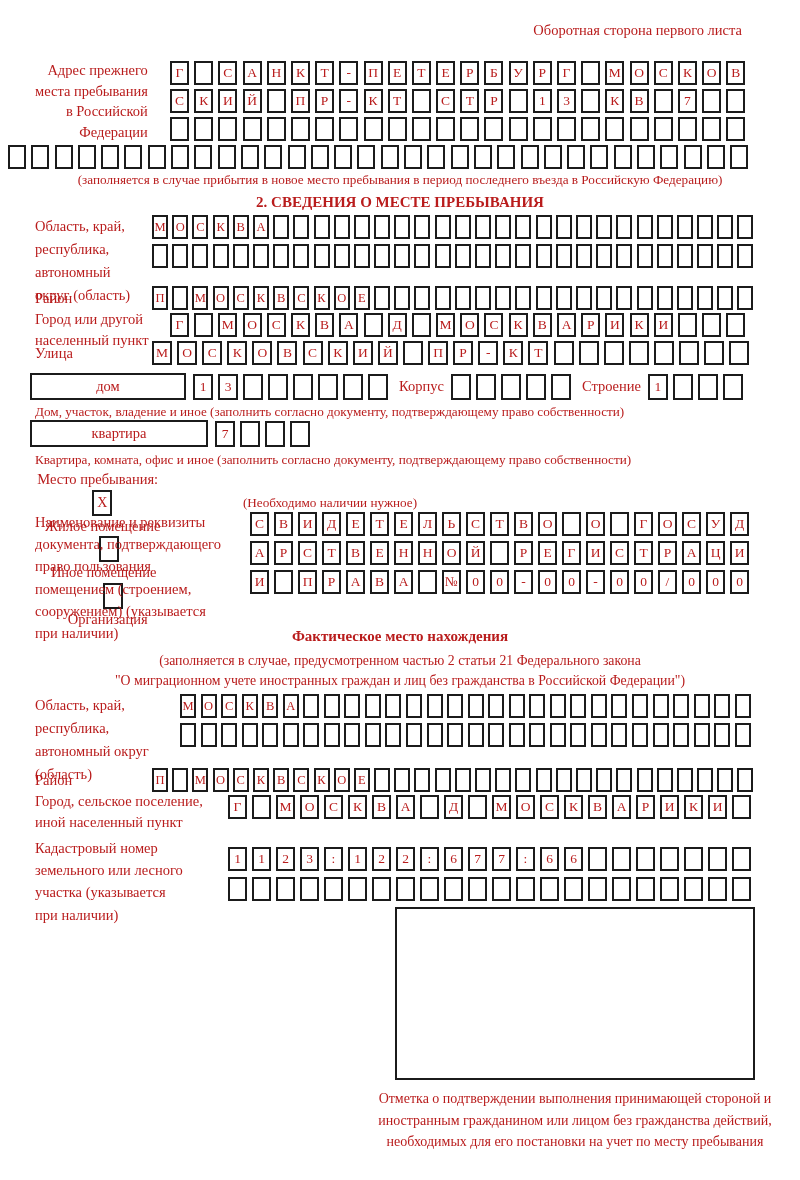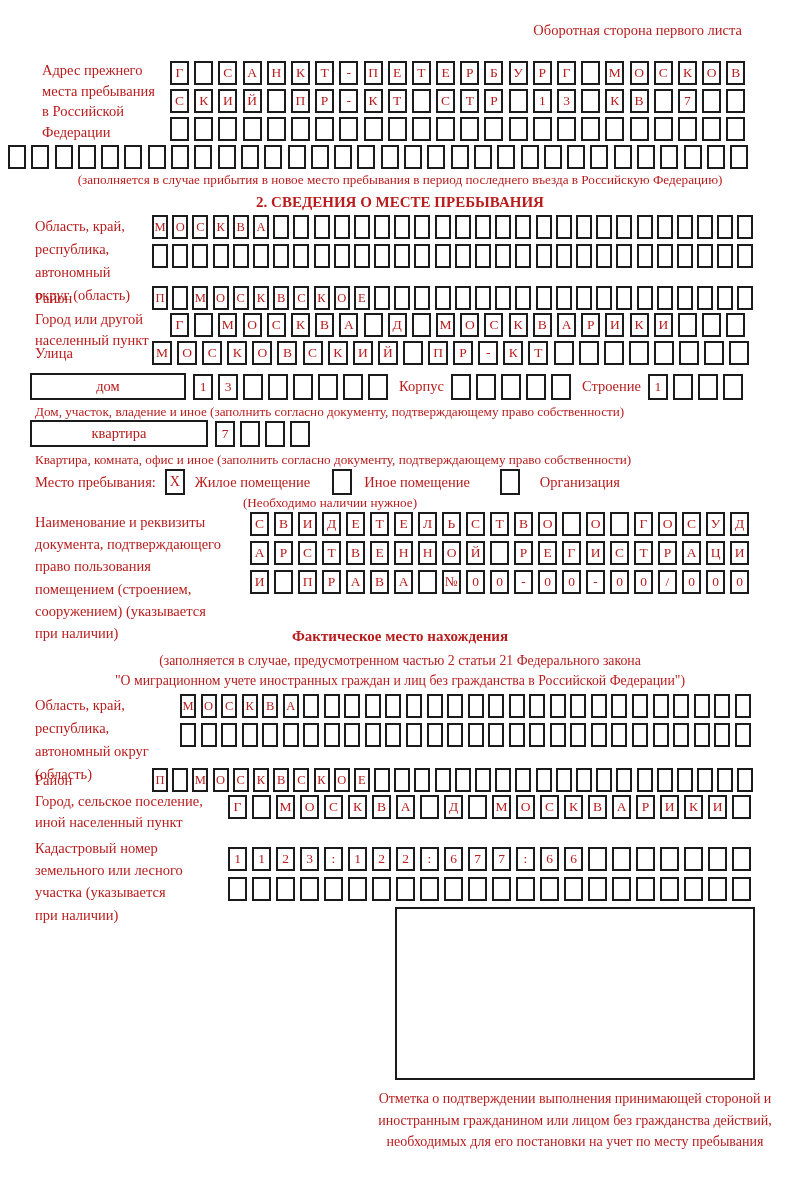--- a/index.html
+++ b/index.html
@@ -31,21 +31,21 @@
   .stamp-box{border:2px solid #1b1b1b;box-sizing:border-box;background:#fff;}
   .stamp-caption{font-size:14px;line-height:21.5px;text-align:center;}
 </style>
 </head>
 <body>
 
 <div class="page">
 
   <div class="abs" style="top:22px;right:58px;font-size:14.5px;">Оборотная сторона первого листа</div>
 
-  <div class="abs lbl" style="left:42px;top:60px;">Адрес прежнего
+  <div class="abs lbl" style="left:35px;top:60px;text-align:right;">Адрес прежнего
 места пребывания
 в Российской
 Федерации</div>
   <div class="abs boxrow rw-a" style="left:170px;top:61px;">
       <div class="cell">Г</div>
       <div class="cell"></div>
       <div class="cell">С</div>
       <div class="cell">А</div>
       <div class="cell">Н</div>
       <div class="cell">К</div>
@@ -352,21 +352,21 @@
     <div class="typebox" style="width:178px;">квартира</div>
     <div class="boxrow rw-f" style="margin-left:7px;">
         <div class="cell">7</div>
         <div class="cell"></div>
         <div class="cell"></div>
         <div class="cell"></div>
       </div>
   </div>
   <div class="abs" style="left:35px;top:452px;font-size:13.2px;">Квартира, комната, офис и иное (заполнить согласно документу, подтверждающему право собственности)</div>
 
-  <div class="abs inline" style="left:35px;top:469px;">
+  <div class="abs inline" style="left:35px;top:469px;flex-direction:column;">
     <span class="lbl">Место пребывания:</span>
     <span class="checkbox" style="margin-left:9px;">X</span>
     <span class="lbl" style="margin-left:10px;">Жилое помещение</span>
     <span class="checkbox" style="margin-left:22px;"></span>
     <span class="lbl" style="margin-left:12px;">Иное помещение</span>
     <span class="checkbox" style="margin-left:30px;"></span>
     <span class="lbl" style="margin-left:20px;">Организация</span>
   </div>
   <div class="abs" style="left:0;top:495px;width:660px;text-align:center;font-size:13.2px;">(Необходимо наличии нужное)</div>
 

